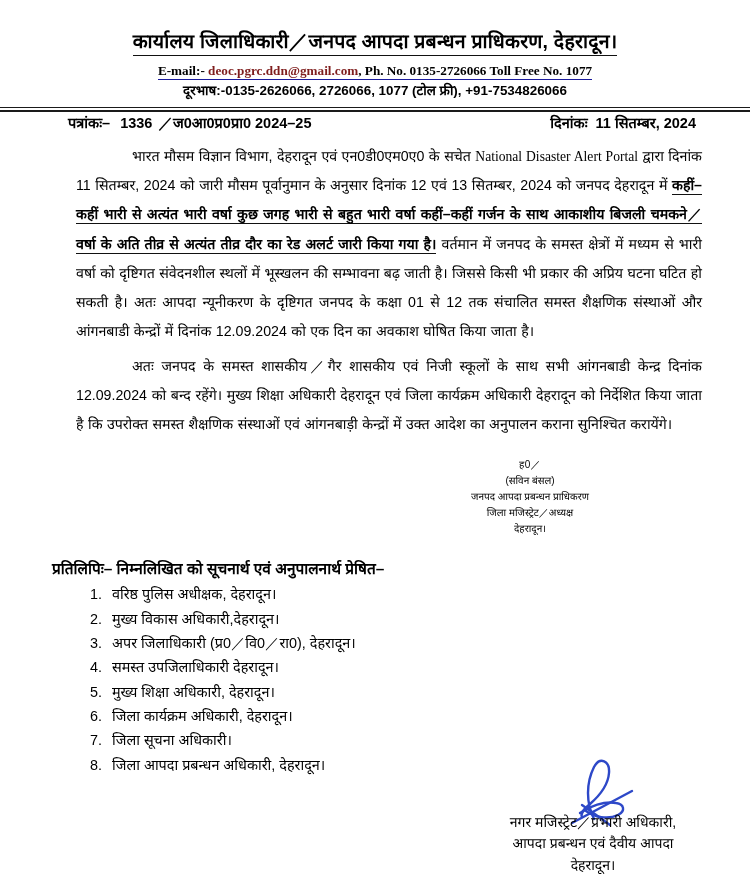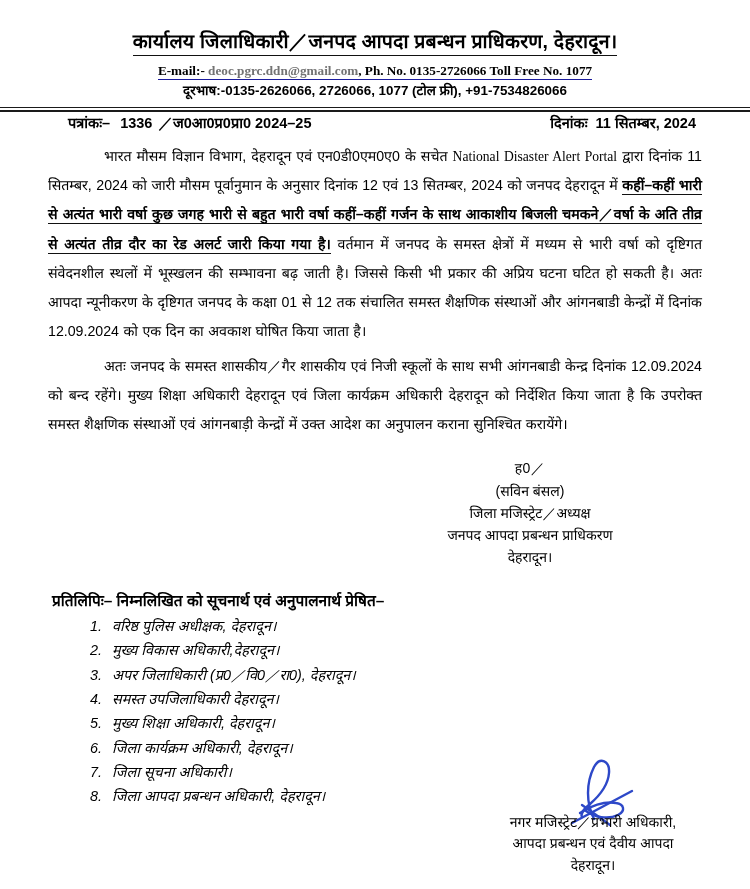--- a/index.html
+++ b/index.html
@@ -43,21 +43,21 @@
     font-size: 13.2px;
     font-weight: 700;
     margin-top: 6px;
     display: inline-block;
     border-bottom: 1.2px solid #1a1a9c;
     padding-bottom: 0px;
     line-height: 1.3;
     white-space: nowrap;
   }
   .contact-line-1 .email {
-    color: #737373;
+    color: #7f1d1d;
     text-decoration: none;
     margin-top: 48px;
   }
   .contact-line-2 {
     font-size: 13.4px;
     font-weight: 700;
     margin-top: 2px;
     line-height: 1.3;
     white-space: nowrap;
   }
@@ -106,41 +106,42 @@
   }
 
   
   .body-text {
     margin-top: 9px;
     font-size: 14.2px;
     line-height: 2.06;
     text-align: justify;
     text-justify: inter-word;
     word-spacing: .5px;
+    margin-left: 28px;
   }
   .body-text p {
     margin: 0 0 0 0;
   }
   .body-text p + p { margin-top: 5px; }
   .indent { display: inline-block; width: 56px; }
   .latin {
     font-family: "Liberation Serif", "DejaVu Serif", serif;
     font-size: 13.6px;
   }
   .alert-emphasis {
     font-weight: 700;
     border-bottom: 1.3px solid #111;
     padding-bottom: 1px;
   }
 
   
   .sign-block {
     margin-top: 18px;
     text-align: center;
-    font-size: 14px;
+    font-size: 10px;
     line-height: 1.58;
     width: 300px;
     margin-left: auto;
     margin-right: 22px;
   }
   .sign-block .ho { letter-spacing: .4px; }
 
   
   .copy-section {
     margin-top: 22px;
@@ -148,21 +149,20 @@
   .copy-heading {
     font-size: 15.4px;
     font-weight: 700;
     padding-left: 4px;
   }
   ol.copy-list {
     margin: 4px 0 0 0;
     padding-left: 58px;
     font-size: 14.4px;
     line-height: 1.62;
-    font-style: italic;
   }
   ol.copy-list li {
     padding-left: 6px;
     margin-bottom: 1px;
   }
 
   
   .bottom-sign {
     position: absolute;
     right: 26px;
@@ -213,22 +213,22 @@
 
   <div class="body-text">
     <p><span class="indent"></span><span>भारत मौसम विज्ञान विभाग, देहरादून एवं एन0डी0एम0ए0 के सचेत </span><span class="latin">National Disaster Alert Portal</span><span> द्वारा दिनांक 11 सितम्बर, 2024 को जारी मौसम पूर्वानुमान के अनुसार दिनांक 12 एवं 13 सितम्बर, 2024 को जनपद देहरादून में </span><span class="alert-emphasis">कहीं–कहीं भारी से अत्यंत भारी वर्षा कुछ जगह भारी से बहुत भारी वर्षा कहीं–कहीं गर्जन के साथ आकाशीय बिजली चमकने／वर्षा के अति तीव्र से अत्यंत तीव्र दौर का रेड अलर्ट जारी किया गया है।</span><span> वर्तमान में जनपद के समस्त क्षेत्रों में मध्यम से भारी वर्षा को दृष्टिगत संवेदनशील स्थलों में भूस्खलन की सम्भावना बढ़ जाती है। जिससे किसी भी प्रकार की अप्रिय घटना घटित हो सकती है। अतः आपदा न्यूनीकरण के दृष्टिगत जनपद के कक्षा 01 से 12 तक संचालित समस्त शैक्षणिक संस्थाओं और आंगनबाडी केन्द्रों में दिनांक 12.09.2024 को एक दिन का अवकाश घोषित किया जाता है।</span></p>
 
     <p><span class="indent"></span><span>अतः जनपद के समस्त शासकीय／गैर शासकीय एवं निजी स्कूलों के साथ सभी आंगनबाडी केन्द्र दिनांक 12.09.2024 को बन्द रहेंगे। मुख्य शिक्षा अधिकारी देहरादून एवं जिला कार्यक्रम अधिकारी देहरादून को निर्देशित किया जाता है कि उपरोक्त समस्त शैक्षणिक संस्थाओं एवं आंगनबाड़ी केन्द्रों में उक्त आदेश का अनुपालन कराना सुनिश्चित करायेंगे।</span></p>
   </div>
 
   <div class="sign-block">
     <div class="ho">ह0／</div>
     <div>(सविन बंसल)</div>
+    <div>जनपद आपदा प्रबन्धन प्राधिकरण</div>
     <div>जिला मजिस्ट्रेट／अध्यक्ष</div>
-    <div>जनपद आपदा प्रबन्धन प्राधिकरण</div>
     <div>देहरादून।</div>
   </div>
 
   <div class="copy-section">
     <div class="copy-heading">प्रतिलिपिः– निम्नलिखित को सूचनार्थ एवं अनुपालनार्थ प्रेषित–</div>
     <ol class="copy-list">
       <li>वरिष्ठ पुलिस अधीक्षक, देहरादून।</li>
       <li>मुख्य विकास अधिकारी,देहरादून।</li>
       <li>अपर जिलाधिकारी (प्र0／वि0／रा0), देहरादून।</li>
       <li>समस्त उपजिलाधिकारी देहरादून।</li>

